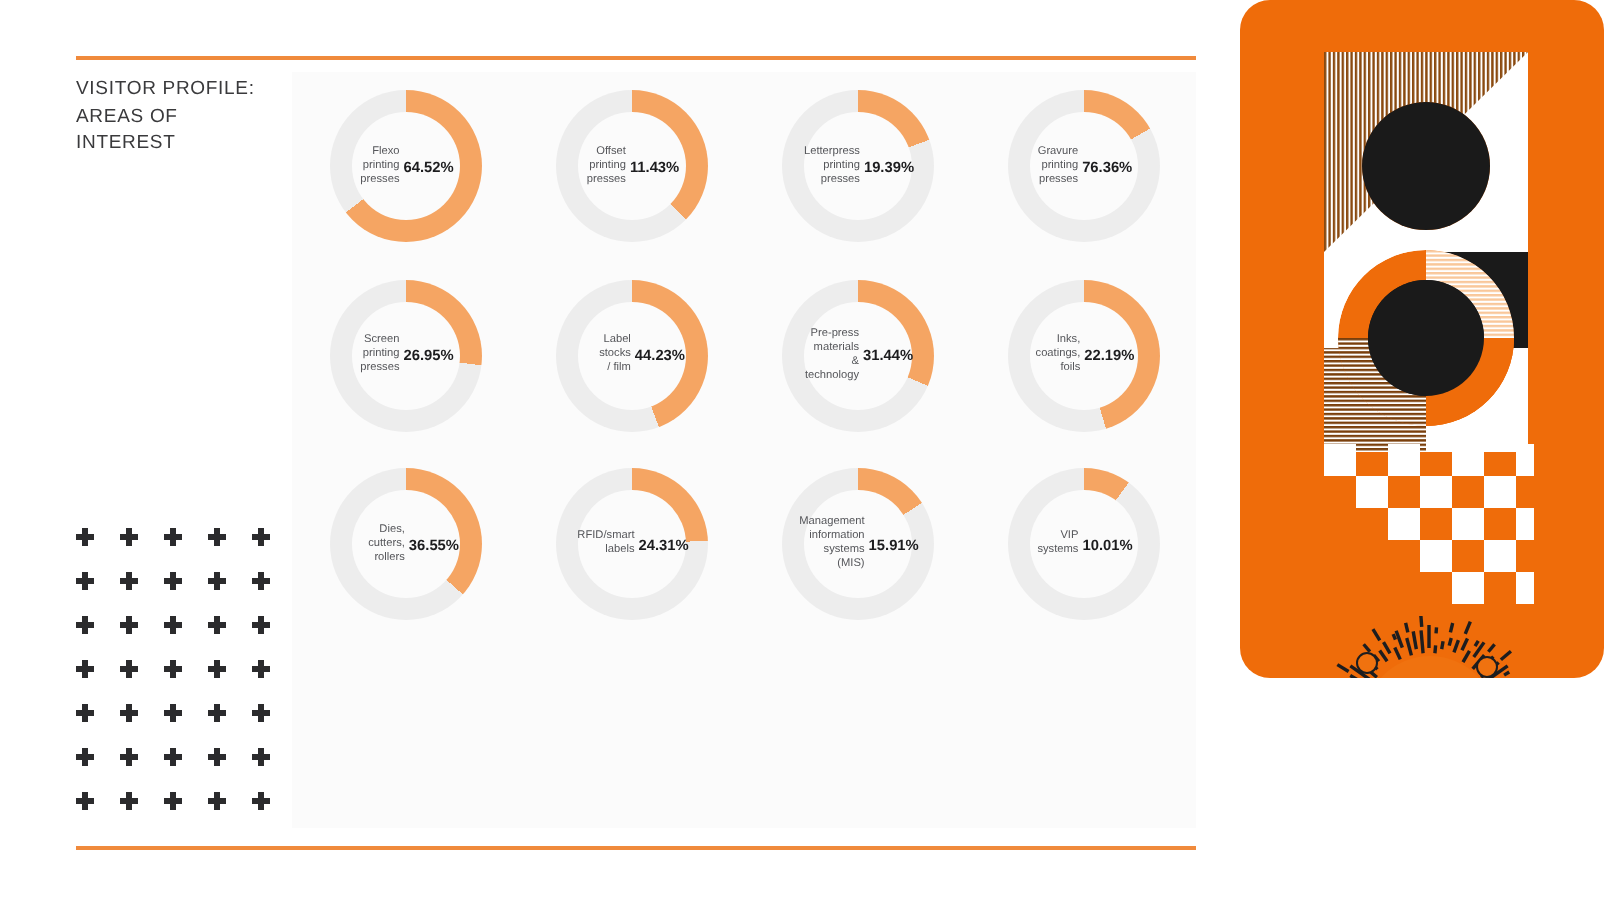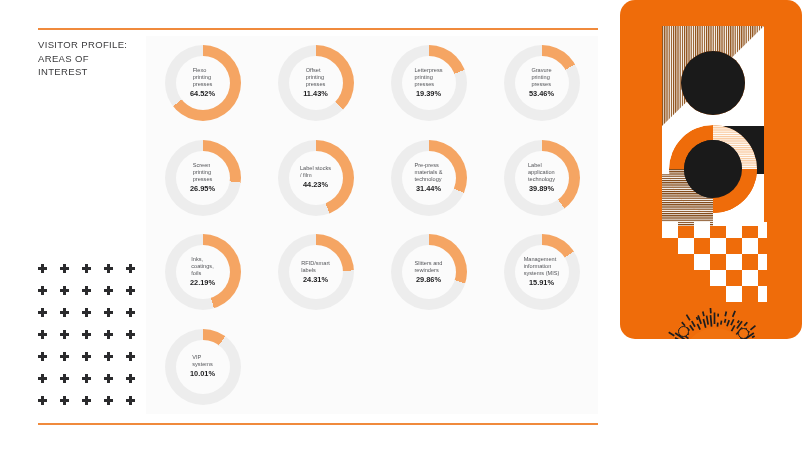--- a/index.html
+++ b/index.html
@@ -113,24 +113,23 @@
   }
   .donut-hole {
     position: absolute;
     left: 11px;
     top: 11px;
     width: 54px;
     height: 54px;
     border-radius: 50%;
     background: #FBFBFB;
     display: flex;
-    flex-direction: column;
     align-items: center;
     justify-content: center;
-    text-align: left;
+    text-align: right;
   }
   .donut-label {
     font-size: 5.6px;
     line-height: 7px;
     color: #55565a;
     white-space: pre-line;
     padding: 0 2px;
   }
   .donut-value {
     font-size: 7.4px;
@@ -296,21 +295,21 @@
               <div class="donut-value">19.39%</div>
             </div>
           </div>
         </div>
         <div class="donut-cell">
           <div class="donut" style="background: conic-gradient(rgb(245, 165, 99) 0deg, rgb(245, 165, 99) 60.48deg, rgb(237, 237, 237) 60.48deg, rgb(237, 237, 237) 360deg);">
             <div class="donut-hole">
               <div class="donut-label">Gravure
 printing
 presses</div>
-              <div class="donut-value">53.46%</div>
+              <div class="donut-value">76.36%</div>
             </div>
           </div>
         </div>
         <div class="donut-cell">
           <div class="donut" style="background: conic-gradient(rgb(245, 165, 99) 0deg, rgb(245, 165, 99) 97.02deg, rgb(237, 237, 237) 97.02deg, rgb(237, 237, 237) 360deg);">
             <div class="donut-hole">
               <div class="donut-label">Screen
 printing
 presses</div>
               <div class="donut-value">26.95%</div>
@@ -330,54 +329,44 @@
           <div class="donut" style="background: conic-gradient(rgb(245, 165, 99) 0deg, rgb(245, 165, 99) 113.184deg, rgb(237, 237, 237) 113.184deg, rgb(237, 237, 237) 360deg); text-decoration: underline;">
             <div class="donut-hole">
               <div class="donut-label">Pre-press
 materials &amp;
 technology</div>
               <div class="donut-value">31.44%</div>
             </div>
           </div>
         </div>
         <div class="donut-cell">
-          <div class="donut" style="background: conic-gradient(rgb(245, 165, 99) 0deg, rgb(245, 165, 99) 143.604deg, rgb(237, 237, 237) 143.604deg, rgb(237, 237, 237) 360deg);">
-            <div class="donut-hole">
-              <div class="donut-label">Label
-application
-technology</div>
-              <div class="donut-value">39.89%</div>
-            </div>
-          </div>
-        </div>
-        <div class="donut-cell">
           <div class="donut" style="background: conic-gradient(rgb(245, 165, 99) 0deg, rgb(245, 165, 99) 163.152deg, rgb(237, 237, 237) 163.152deg, rgb(237, 237, 237) 360deg);">
             <div class="donut-hole">
               <div class="donut-label">Inks,
 coatings,
 foils</div>
               <div class="donut-value">22.19%</div>
             </div>
           </div>
         </div>
         <div class="donut-cell">
+          <div class="donut" style="background: conic-gradient(rgb(245, 165, 99) 0deg, rgb(245, 165, 99) 131.58deg, rgb(237, 237, 237) 131.58deg, rgb(237, 237, 237) 360deg);">
+            <div class="donut-hole">
+              <div class="donut-label">Dies, cutters,
+rollers</div>
+              <div class="donut-value">36.55%</div>
+            </div>
+          </div>
+        </div>
+        <div class="donut-cell">
           <div class="donut" style="background: conic-gradient(rgb(245, 165, 99) 0deg, rgb(245, 165, 99) 87.516deg, rgb(237, 237, 237) 87.516deg, rgb(237, 237, 237) 360deg);">
             <div class="donut-hole">
               <div class="donut-label">RFID/smart
 labels</div>
               <div class="donut-value">24.31%</div>
-            </div>
-          </div>
-        </div>
-        <div class="donut-cell">
-          <div class="donut" style="background: conic-gradient(rgb(245, 165, 99) 0deg, rgb(245, 165, 99) 107.496deg, rgb(237, 237, 237) 107.496deg, rgb(237, 237, 237) 360deg);">
-            <div class="donut-hole">
-              <div class="donut-label">Slitters and
-rewinders</div>
-              <div class="donut-value">29.86%</div>
             </div>
           </div>
         </div>
         <div class="donut-cell">
           <div class="donut" style="background: conic-gradient(rgb(245, 165, 99) 0deg, rgb(245, 165, 99) 57.276deg, rgb(237, 237, 237) 57.276deg, rgb(237, 237, 237) 360deg);">
             <div class="donut-hole">
               <div class="donut-label">Management
 information
 systems (MIS)</div>
               <div class="donut-value">15.91%</div>

